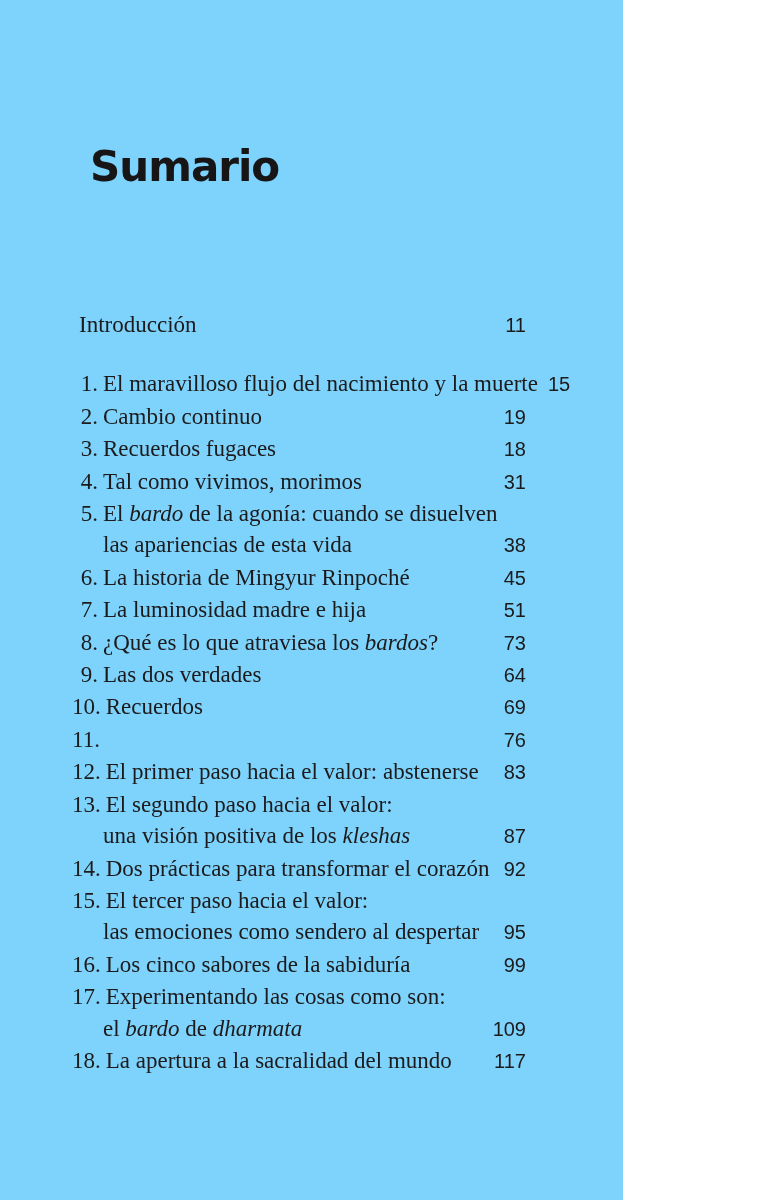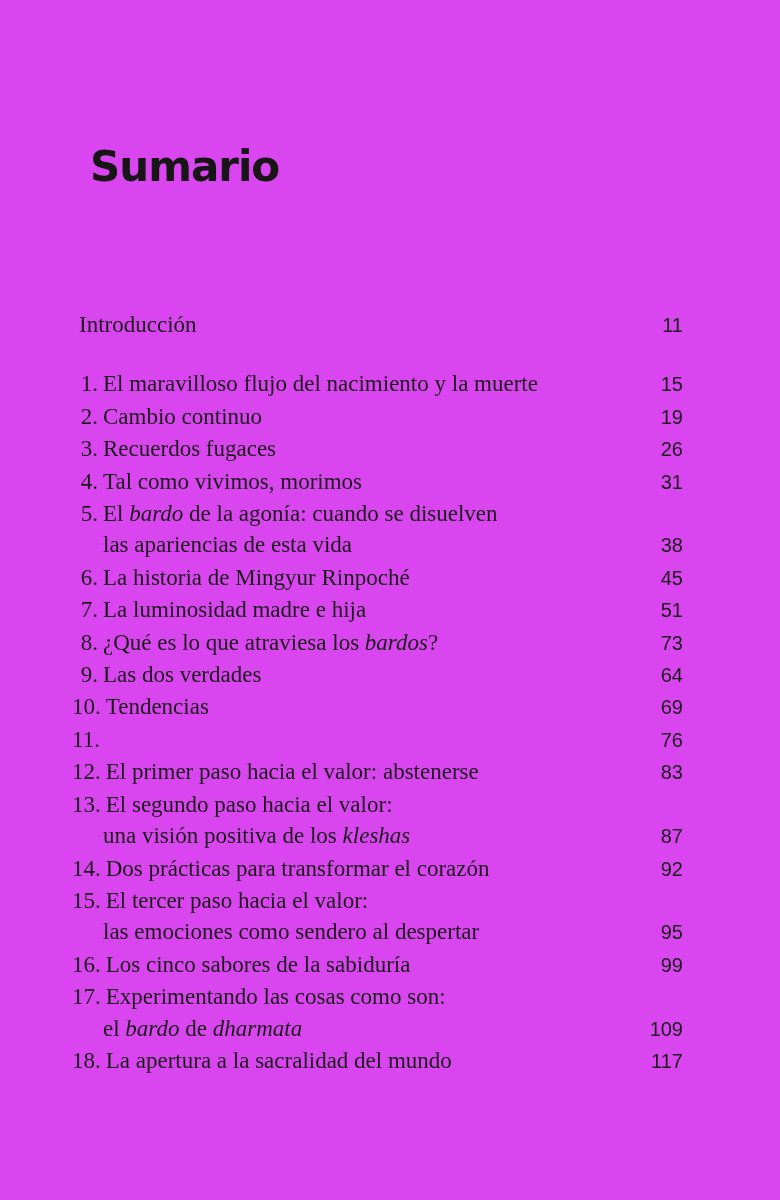--- a/index.html
+++ b/index.html
@@ -1,20 +1,20 @@
 <!DOCTYPE html>
 <html><head>
 <meta charset="utf-8">
 <style>
   html, body { margin: 0; padding: 0; background: #ffffff; }
   .page {
     position: relative;
-    width: 780px;
+    width: 623px;
     height: 1200px;
-    background: #d946ef;
+    background: #7dd3fc;
     font-family: "Liberation Serif", serif;
     color: #1c1a1b;
     overflow: hidden;
   }
   .title {
     position: absolute;
     left: 90px;
     top: 146px;
     margin: 0;
     font-family: "DejaVu Sans", sans-serif;
@@ -78,21 +78,21 @@
     <span class="num">2.</span>
     <span class="text"><span>Cambio continuo</span></span>
     <span class="fill"></span>
     <span class="pagenum">19</span>
   </div>
 
   <div class="row">
     <span class="num">3.</span>
     <span class="text"><span>Recuerdos fugaces</span></span>
     <span class="fill"></span>
-    <span class="pagenum">26</span>
+    <span class="pagenum">18</span>
   </div>
 
   <div class="row">
     <span class="num">4.</span>
     <span class="text"><span>Tal como vivimos, morimos</span></span>
     <span class="fill"></span>
     <span class="pagenum">31</span>
   </div>
 
   <div class="row">
@@ -132,21 +132,21 @@
 
   <div class="row">
     <span class="num">9.</span>
     <span class="text"><span>Las dos verdades</span></span>
     <span class="fill"></span>
     <span class="pagenum">64</span>
   </div>
 
   <div class="row">
     <span class="num">10.</span>
-    <span class="text"><span>Tendencias</span></span>
+    <span class="text"><span>Recuerdos</span></span>
     <span class="fill"></span>
     <span class="pagenum">69</span>
   </div>
 
   <div class="row">
     <span class="num">11.</span>
     <span class="fill"></span>
     <span class="pagenum">76</span>
   </div>
 

